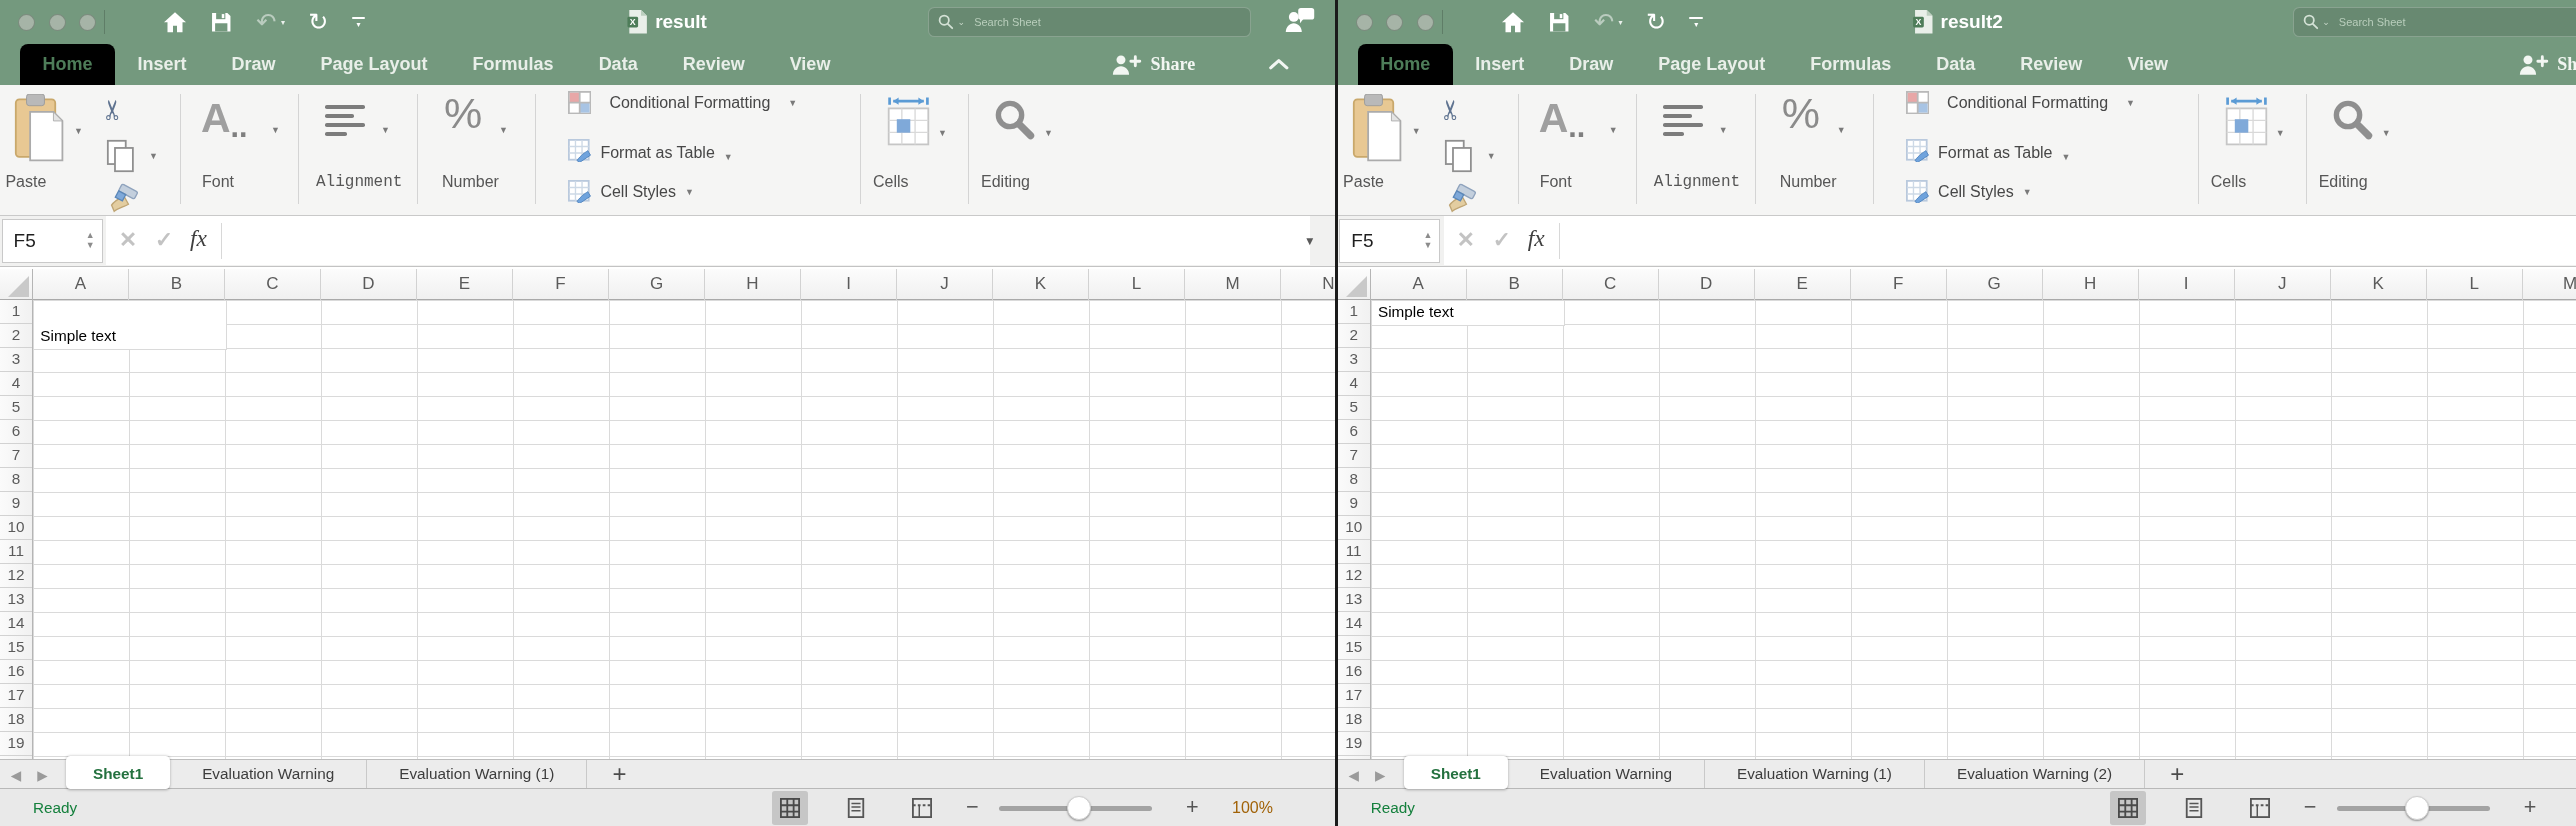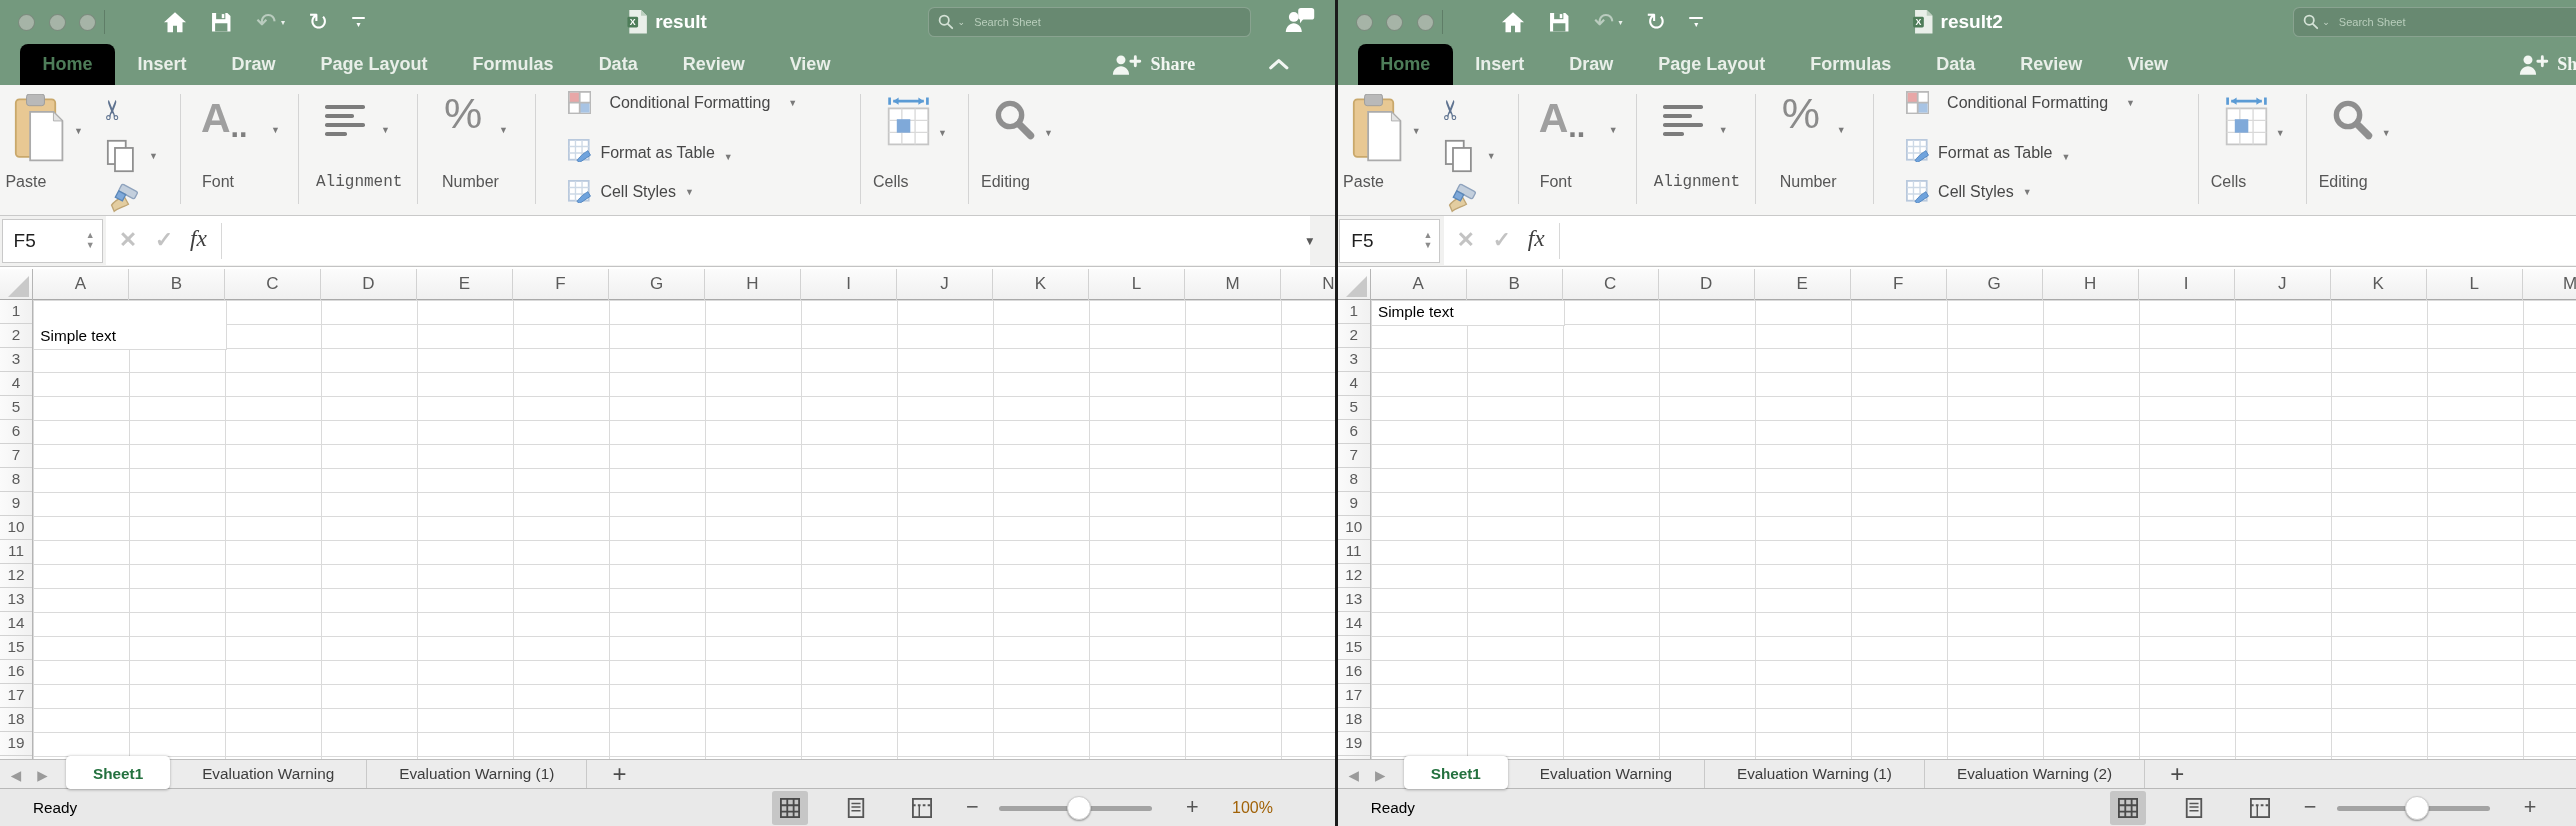--- a/index.html
+++ b/index.html
@@ -111,21 +111,21 @@
   
   .sheetbar{position:absolute;left:0;top:759px;width:100%;height:29px;background:#ececec;border-top:0.9px solid #bdbdbd;}
   .snav{position:absolute;left:10.8px;top:0;height:29px;display:flex;align-items:center;gap:16px;font-size:13.5px;color:#9a9a9a;}
   .stabs{position:absolute;left:66px;top:0;height:18px;display:flex;align-items:flex-start;}
   .stab{padding:0 32px;line-height:28px;font-size:15.3px;color:#3d3d3d;border-right:0.9px solid #c9c9c9;white-space:nowrap;}
   .stab.active{background:#fff;color:var(--sheet-green);font-weight:bold;border:none;border-radius:4.5px;height:33px;margin-top:-4.5px;line-height:36px;box-shadow:0 0.9px 2.7px rgba(0,0,0,.3);padding:0 27px;position:relative;z-index:2;}
   .add-sheet{margin-left:18px;font-size:24px;color:#4c4c4c;line-height:27px;padding:0 7.2px;}
 
   
   .statusbar{position:absolute;left:0;top:788px;width:100%;height:39px;background:#e9e9e9;border-top:0.9px solid #b8b8b8;}
-  .status-text{position:absolute;left:33px;top:0;line-height:38px;font-size:15.3px;color:#000000;text-align:right;}
+  .status-text{position:absolute;left:33px;top:0;line-height:38px;font-size:15.3px;color:#15803d;text-align:right;}
   .viewbtn{position:absolute;top:1.8px;width:36px;height:34px;display:flex;align-items:center;justify-content:center;border-radius:2.7px;}
   .vb1{left:772px;background:#c6c6c6;}
   .vb2{left:838px;}
   .vb3{left:904px;}
   .zoom-minus{position:absolute;left:966px;top:0;line-height:36px;font-size:21.6px;color:#555;}
   .zoom-track{position:absolute;left:999px;top:17px;width:153px;height:4.5px;background:#a3a3a3;border-radius:2.7px;}
   .zoom-thumb{position:absolute;left:1067px;top:7.2px;width:24px;height:24px;border-radius:50%;background:#fff;border:0.9px solid #cfcfcf;box-shadow:0 0.9px 1.8px rgba(0,0,0,.35);}
   .zoom-plus{position:absolute;left:1186px;top:0;line-height:36px;font-size:21.6px;color:#555;}
   .zoom-pct{position:absolute;left:1232px;top:0;line-height:38px;font-size:16px;color:#a16207;}
 </style>

